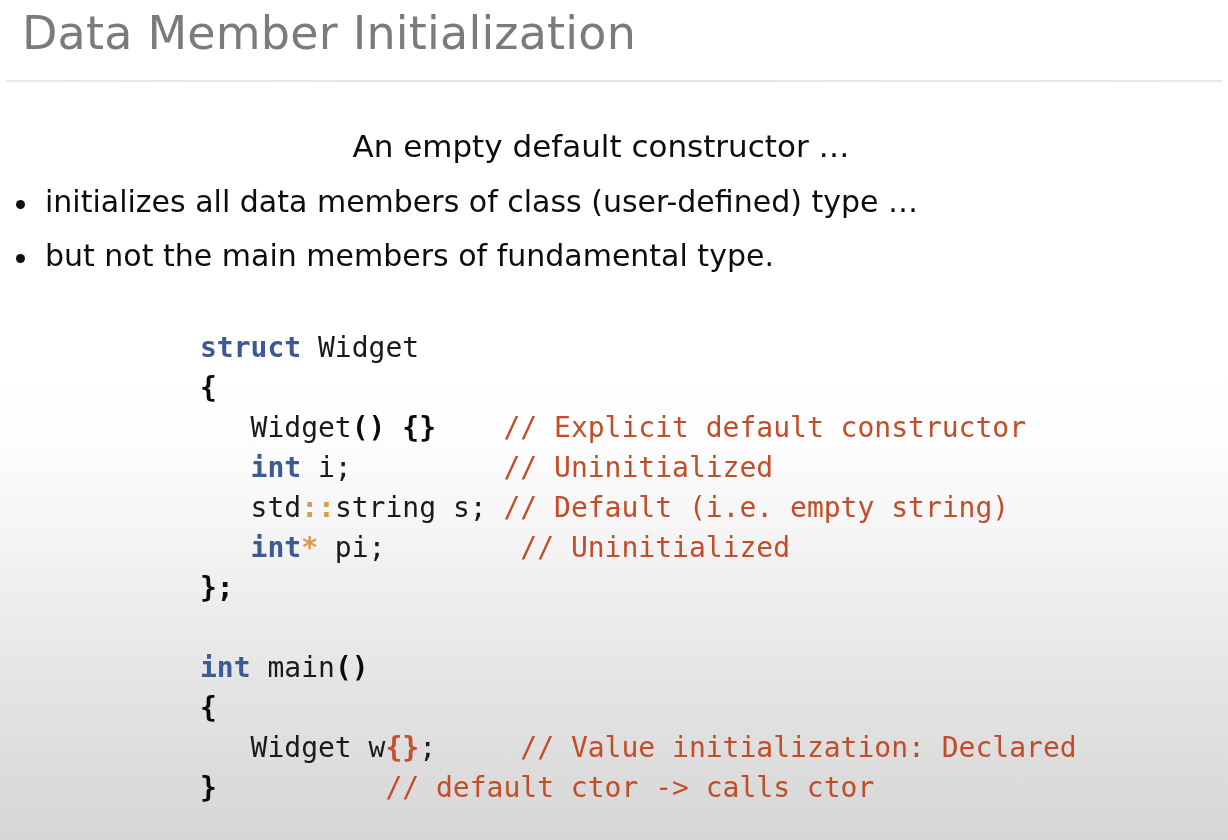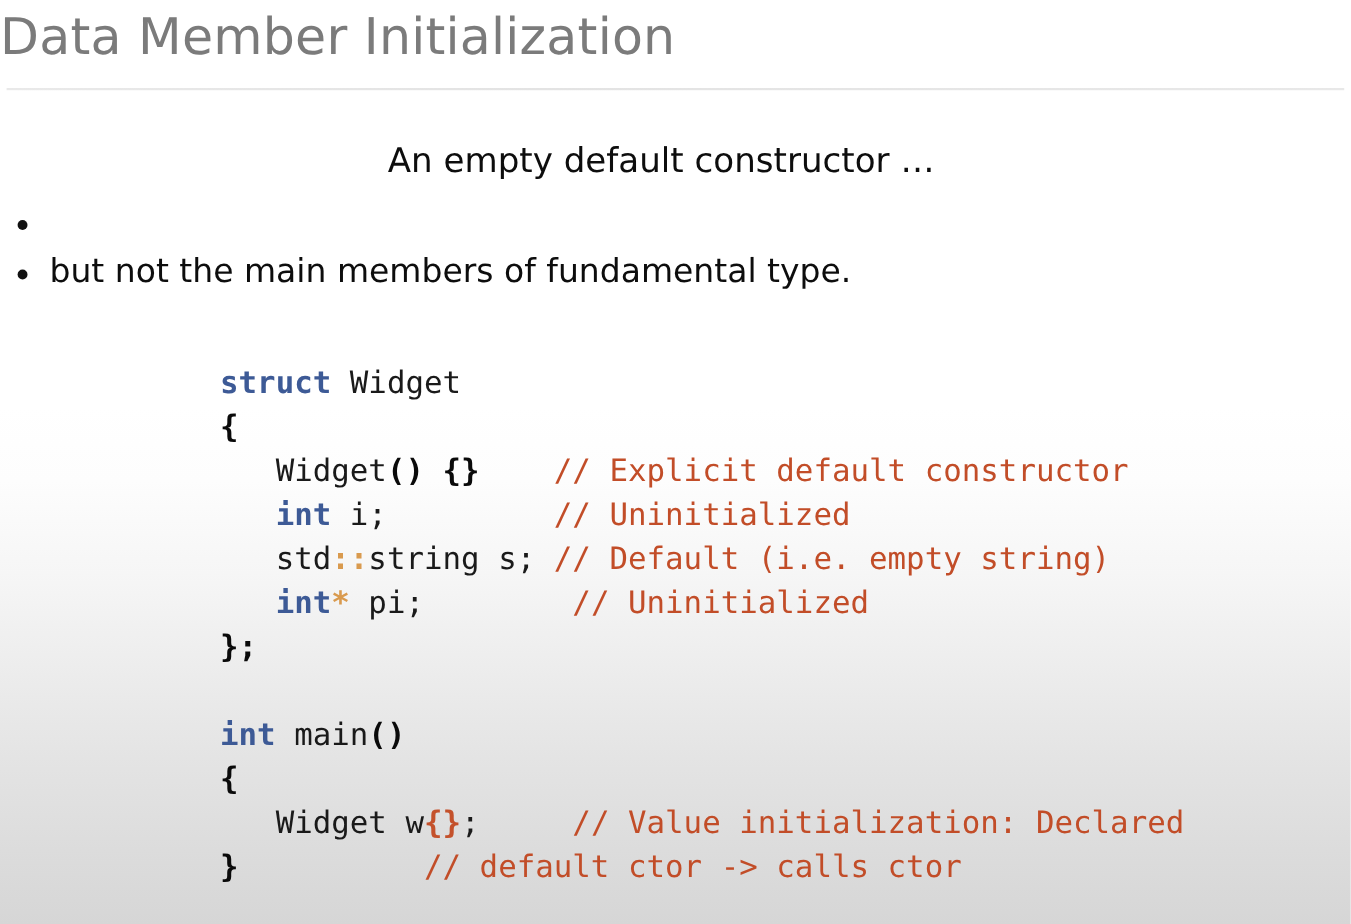--- a/index.html
+++ b/index.html
@@ -20,21 +20,21 @@
         #ededed 72%,
         #e4e4e4 82%,
         #dcdcdc 92%,
         #d6d6d6 100%);
     font-family: "DejaVu Sans", sans-serif;
   }
 
   
   #title {
     position: absolute;
-    left: 0;
+    left: 22px;
     top: 6px;
     font-family: "DejaVu Sans", sans-serif;
     font-size: 46px;
     font-weight: 400;
     color: #7b7b7b;
     letter-spacing: 0.2px;
     white-space: nowrap;
   }
   #title-rule {
     position: absolute;
@@ -116,20 +116,21 @@
   <div id="title">Data Member Initialization</div>
 
   <div id="title-rule"></div>
 
   <div id="body-block">
 
     <p class="lead">An empty default constructor …</p>
 
     <div class="bullet-row">
       <span class="bullet-dot"></span>
+      <span class="bullet-text">initializes all data members of class (user-defined) type …</span>
     </div>
 
     <div class="bullet-row">
       <span class="bullet-dot"></span>
       <span class="bullet-text">but not the main members of fundamental type.</span>
     </div>
 
   </div>
 
   <div id="code"><div class="code-line"><span class="tok-kw">struct</span><span class="tok-plain"> Widget</span></div><div class="code-line"><span class="tok-punct">{</span></div><div class="code-line"><span class="tok-plain">   Widget</span><span class="tok-punct">() {}</span><span class="tok-plain">    </span><span class="tok-comment">// Explicit default constructor</span></div><div class="code-line"><span class="tok-plain">   </span><span class="tok-kw">int</span><span class="tok-plain"> i;</span><span class="tok-plain">         </span><span class="tok-comment">// Uninitialized</span></div><div class="code-line"><span class="tok-plain">   std</span><span class="tok-op">::</span><span class="tok-plain">string s; </span><span class="tok-comment">// Default (i.e. empty string)</span></div><div class="code-line"><span class="tok-plain">   </span><span class="tok-kw">int</span><span class="tok-op">*</span><span class="tok-plain"> pi;</span><span class="tok-plain">        </span><span class="tok-comment">// Uninitialized</span></div><div class="code-line"><span class="tok-punct">};</span></div><div class="code-line blank">&nbsp;</div><div class="code-line"><span class="tok-kw">int</span><span class="tok-plain"> main</span><span class="tok-punct">()</span></div><div class="code-line"><span class="tok-punct">{</span></div><div class="code-line"><span class="tok-plain">   Widget w</span><span class="tok-brace-h">{}</span><span class="tok-plain">;</span><span class="tok-plain">     </span><span class="tok-comment">// Value initialization: Declared</span></div><div class="code-line"><span class="tok-punct">}</span><span class="tok-plain">          </span><span class="tok-comment">// default ctor -&gt; calls ctor</span></div></div>

